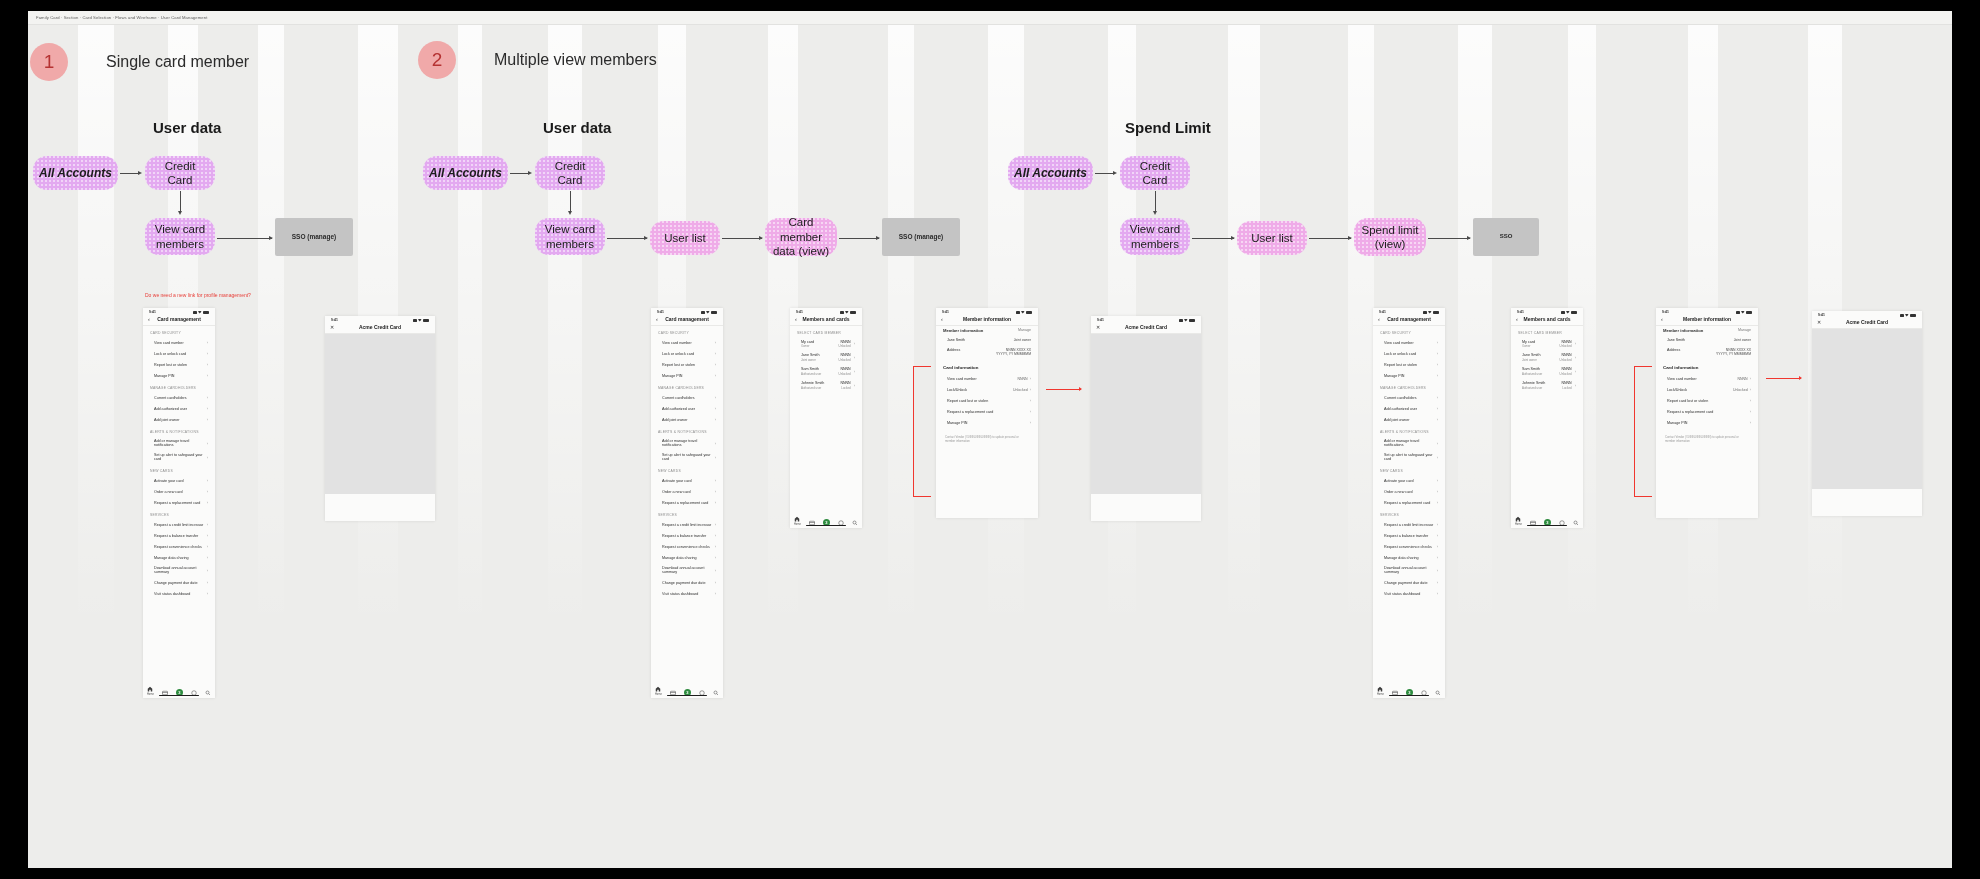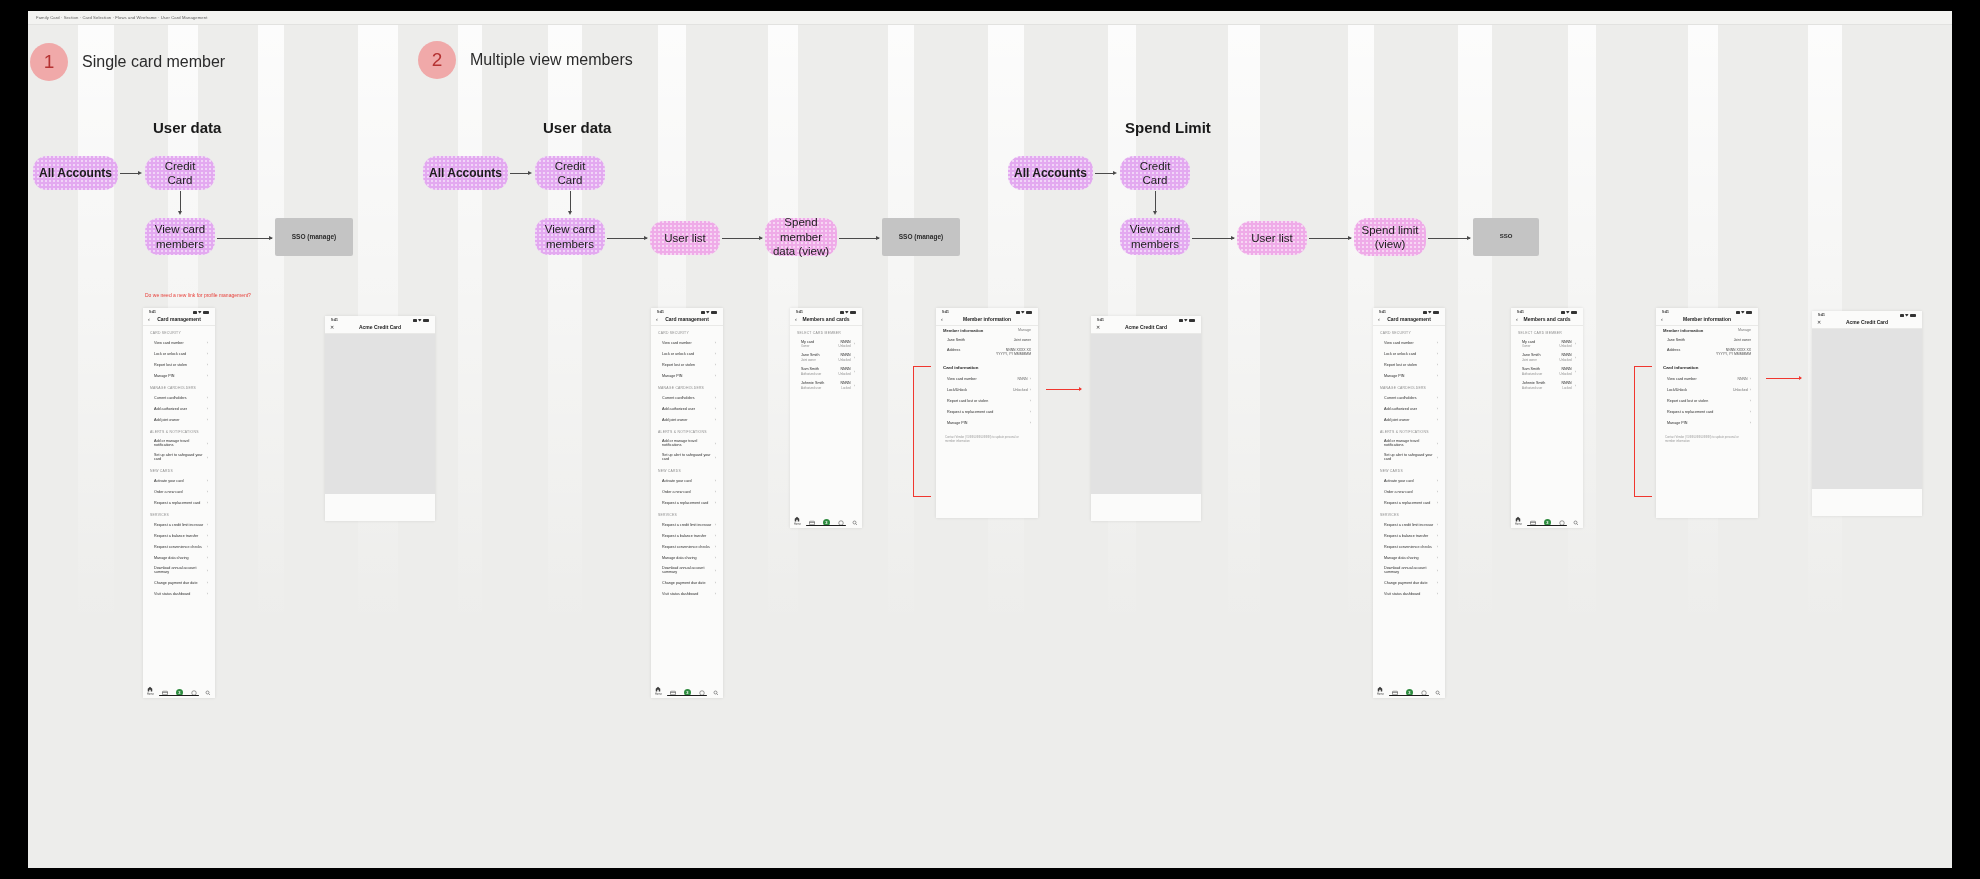--- a/index.html
+++ b/index.html
@@ -37,21 +37,21 @@
 
   
   .sec-head { position: absolute; display: flex; align-items: center; gap: 14px; }
   .badge {
     width: 38px; height: 38px; border-radius: 50%;
     background: #f0a9a9;
     color: #b53232;
     display: flex; align-items: center; justify-content: center;
     font-size: 19px;
   }
-  .sec-title { font-size: 16px; color: #2b2b2b; }
+  .sec-title { font-size: 16px; color: #2b2b2b; margin-left: 24px; }
 
   
   .flow-title {
     position: absolute;
     font-size: 15px; font-weight: bold; color: #1a1a1a;
     white-space: nowrap;
   }
   .node {
     position: absolute;
     background: #e3a9f0;
@@ -59,21 +59,21 @@
     display: flex; align-items: center; justify-content: center;
     text-align: center;
     color: #1c1c1c;
     font-size: 11.5px;
     line-height: 1.25;
     padding: 3px 6px;
     background-image: radial-gradient(circle at 1px 1px, rgba(255,255,255,.55) 0.7px, transparent 0.8px);
     background-size: 4px 4px;
   }
   .node.pinkish { background-color: #efabe8; }
-  .node.bold { font-weight: bold; font-size: 12px; }
+  .node.bold { font-weight: bold; font-size: 12px; font-style: italic; }
   .node.gray {
     background-color: #c4c4c4; background-image: none;
     border-radius: 2px; font-size: 6.5px; font-weight: bold; color: #2a2a2a;
   }
   .node.gray.small { font-size: 6px; }
 
   .conn { position: absolute; background: #4a4a4a; }
   .conn.h { height: 1px; }
   .conn.v { width: 1px; }
   .arrow-r {
@@ -259,21 +259,21 @@
   <div class="node" style="left:507px;top:207px;width:70px;height:37px;">
     <span style="white-space:pre-line;">View card
 members</span>
   </div>
   <div class="conn h" style="left:579px;top:227px;width:40px;"></div>
   <div class="arrow-r" style="left:616px;top:224.5px;"></div>
   <div class="node pinkish" style="left:622px;top:210px;width:70px;height:34px;">User list</div>
   <div class="conn h" style="left:694px;top:227px;width:40px;"></div>
   <div class="arrow-r" style="left:731px;top:224.5px;"></div>
   <div class="node pinkish" style="left:737px;top:207px;width:72px;height:38px;">
-    <span style="white-space:pre-line;">Spend member
+    <span style="white-space:pre-line;">Card member
 data (view)</span>
   </div>
   <div class="conn h" style="left:811px;top:227px;width:40px;"></div>
   <div class="arrow-r" style="left:848px;top:224.5px;"></div>
   <div class="node gray" style="left:854px;top:207px;width:78px;height:38px;">SSO (manage)</div>
 
   <div class="flow-title" style="left:1097px;top:108px;">Spend Limit</div>
 
   <div class="node bold" style="left:980px;top:145px;width:85px;height:34px;">All Accounts</div>
   <div class="conn h" style="left:1067px;top:162px;width:20px;"></div>

